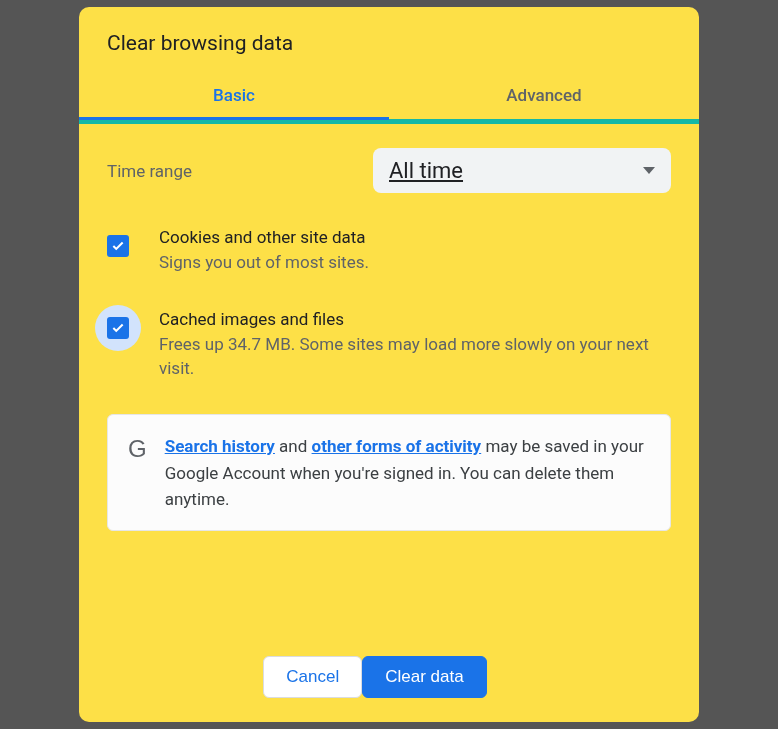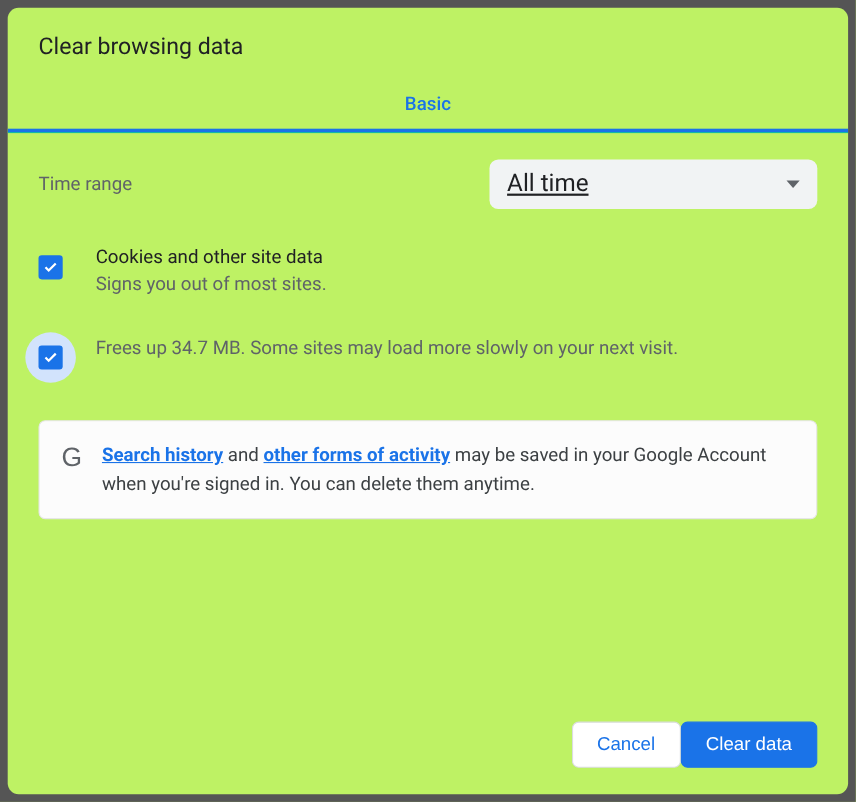--- a/index.html
+++ b/index.html
@@ -10,38 +10,38 @@
     body {
       font-family: Roboto, "Segoe UI", Arial, sans-serif;
       background: #555;
       display: flex;
       align-items: center;
       justify-content: center;
       width: 778px;
       height: 729px;
     }
     .dialog {
-      background: #bef264;
+      background: #fde047;
       border-radius: 10px;
-      width: 764px;
+      width: 620px;
       height: 715px;
       display: flex;
       flex-direction: column;
       position: relative;
       overflow: hidden;
     }
     .title {
       font-size: 21px;
       color: #202124;
       padding: 24px 28px 18px 28px;
       font-weight: 400;
     }
     .tabs {
       display: flex;
-      border-bottom: 2px solid #14b8a6;
+      border-bottom: 5px solid #14b8a6;
     }
     .tab {
       flex: 1;
       text-align: center;
       padding: 12px 0 14px 0;
       font-size: 17px;
       color: #5f6368;
       cursor: pointer;
       font-weight: 500;
       position: relative;
@@ -167,21 +167,21 @@
     }
     .info-text a {
       color: #1a73e8;
       text-decoration: underline;
       cursor: pointer;
       font-weight: bold;
     }
     .footer {
       padding: 0 28px 24px 0;
       display: flex;
-      justify-content: flex-end;
+      justify-content: center;
     }
     .btn {
       padding: 10px 22px;
       font-size: 17px;
       border-radius: 6px;
       cursor: pointer;
       font-weight: 500;
     }
     .btn-cancel {
       background: #fff;
@@ -195,20 +195,21 @@
     }
   </style>
 </head>
 <body>
 
 <div class="dialog">
   <div class="title">Clear browsing data</div>
 
   <div class="tabs">
     <div class="tab active">Basic</div>
+    <div class="tab">Advanced</div>
   </div>
 
   <div class="content">
 
     <div class="row-time">
       <span class="time-label">Time range</span>
       <div class="select">
         <span>All time</span>
         <span class="triangle"></span>
       </div>
@@ -231,20 +232,21 @@
 
     <div class="check-row">
       <div class="check-wrap ripple">
         <div class="checkbox">
           <svg class="checkmark" viewBox="0 0 24 24">
               <path fill="none" stroke="#fff" stroke-width="3.5" d="M4 12l5 5L20 6"></path>
             </svg>
         </div>
       </div>
       <div class="check-text">
+        <div class="check-title">Cached images and files</div>
         <div class="check-desc">Frees up 34.7 MB. Some sites may load more slowly on your next visit.</div>
       </div>
     </div>
 
     <div class="info-box">
       <div class="g-logo">G</div>
       <div class="info-text">
         <a>Search history</a><span> and </span><a>other forms of activity</a><span> may be saved in your Google Account when you're signed in. You can delete them anytime.</span>
       </div>
     </div>

